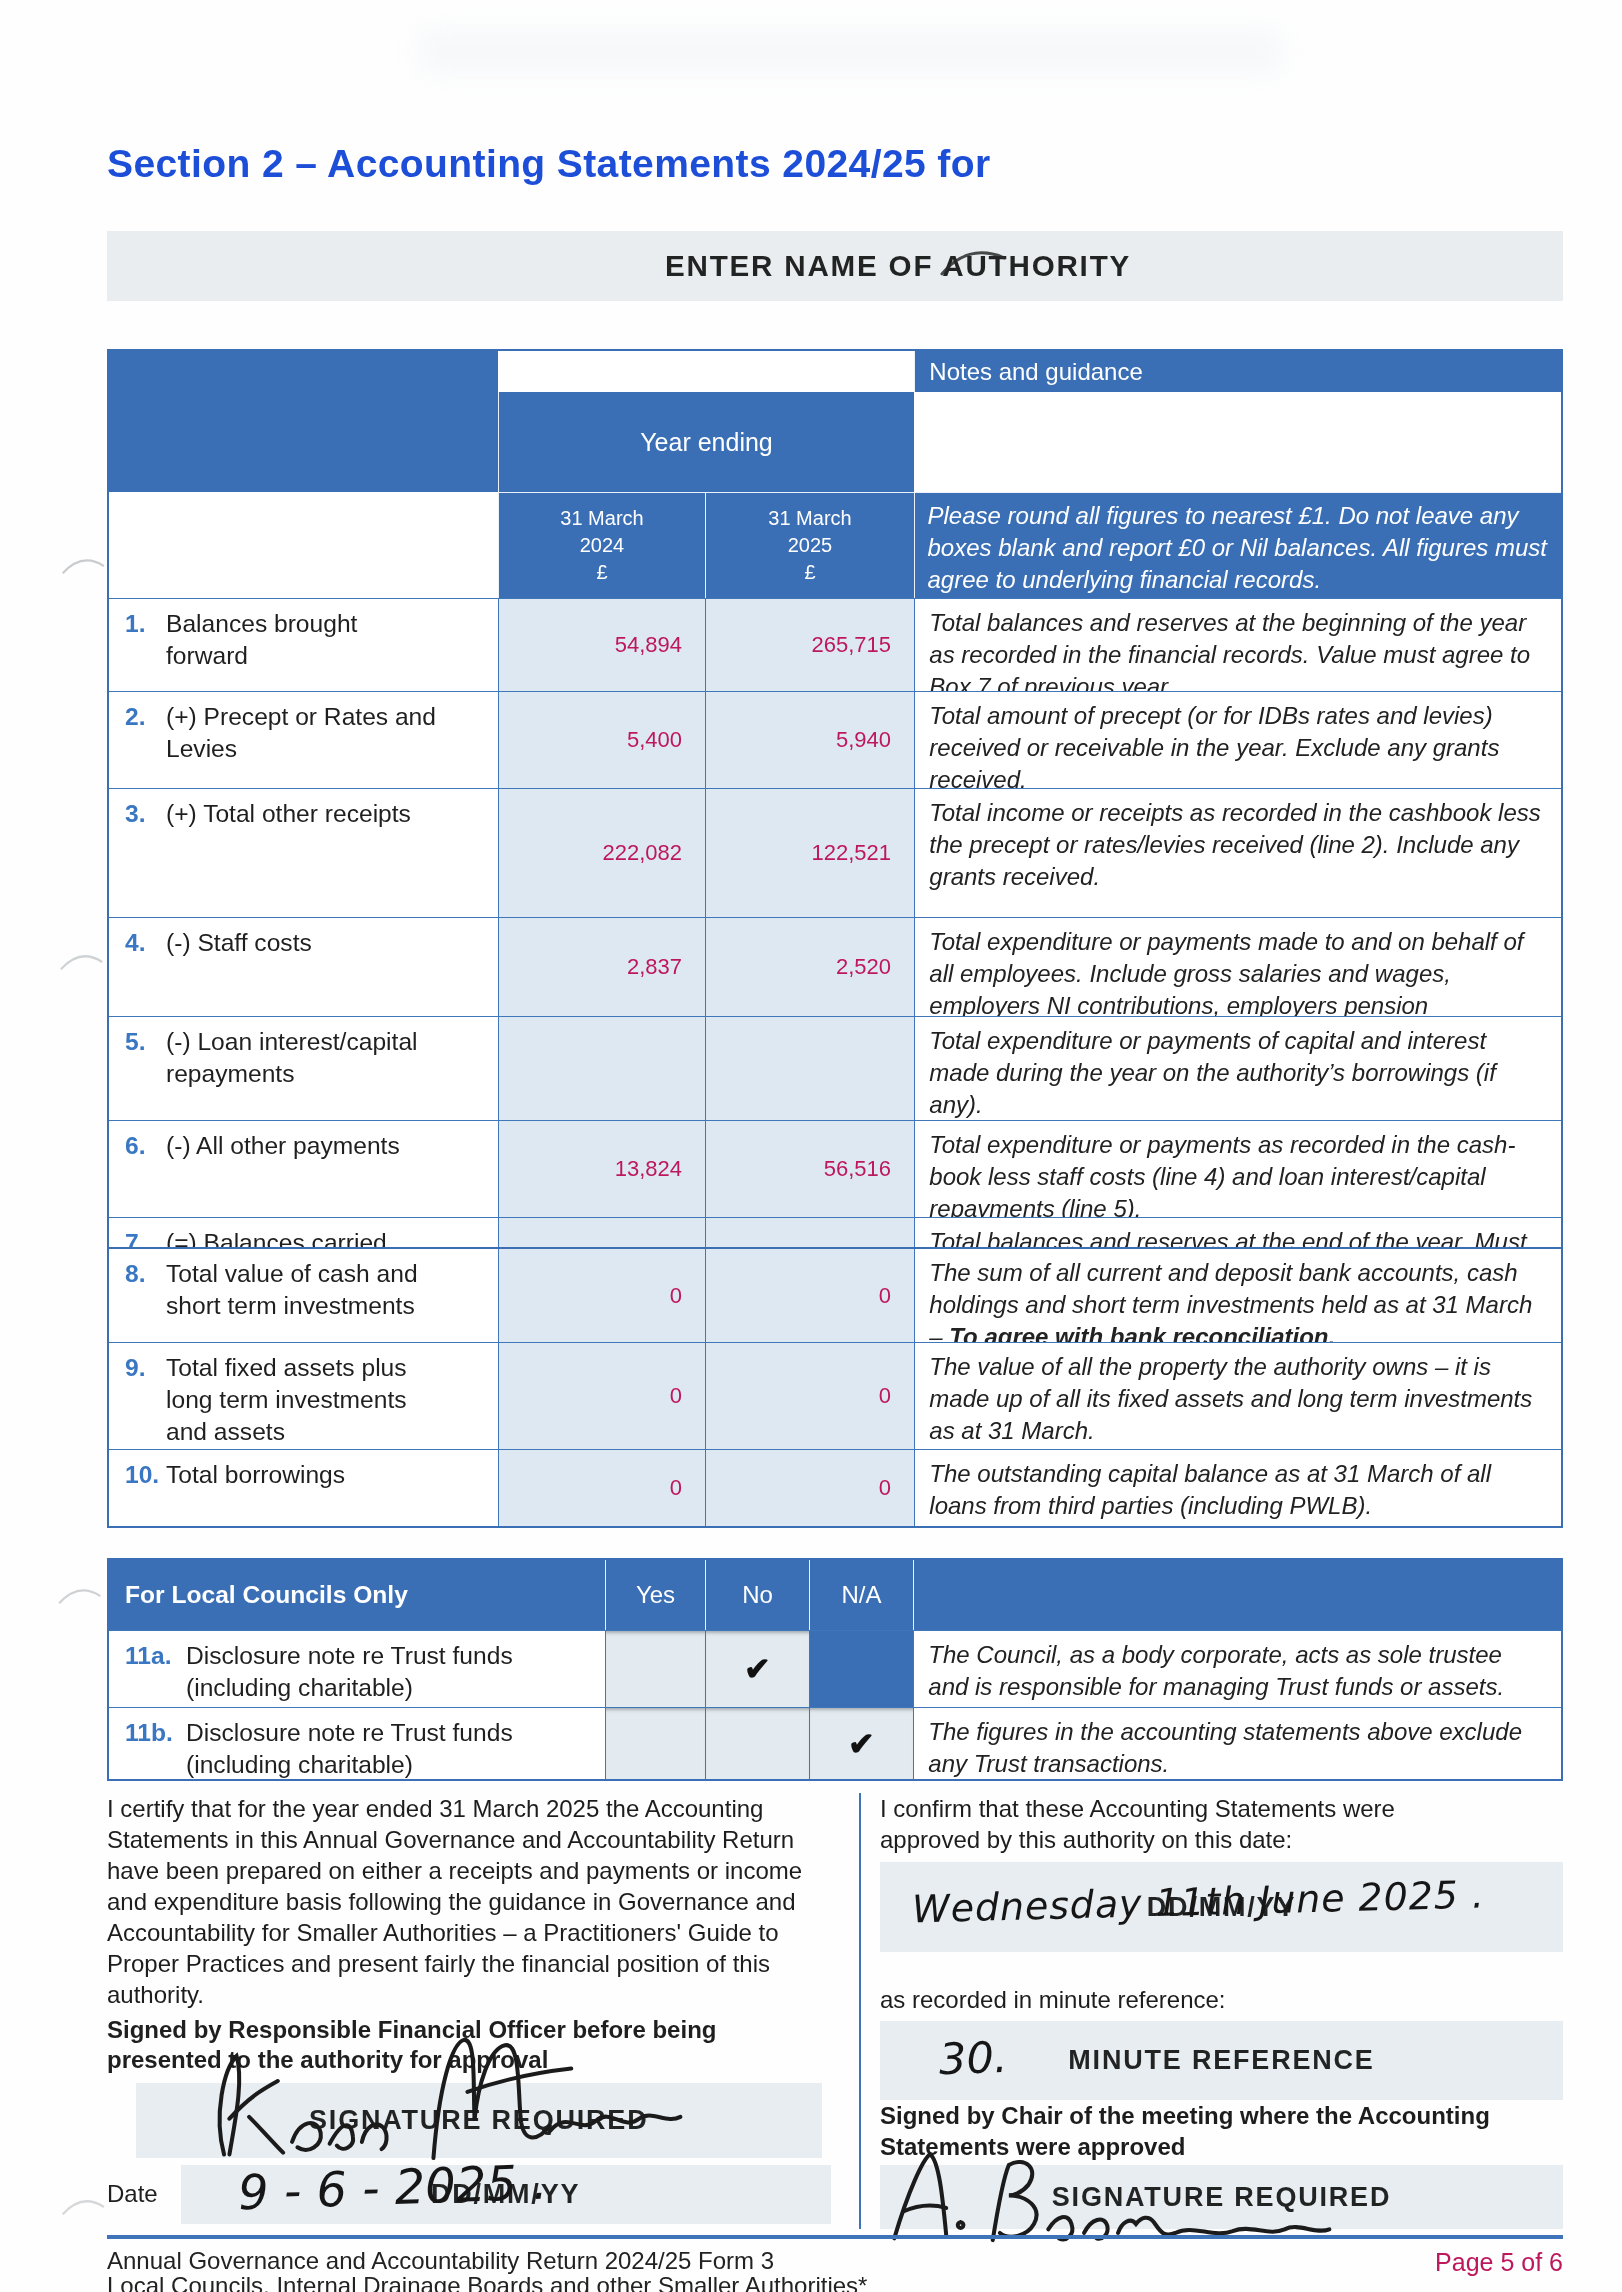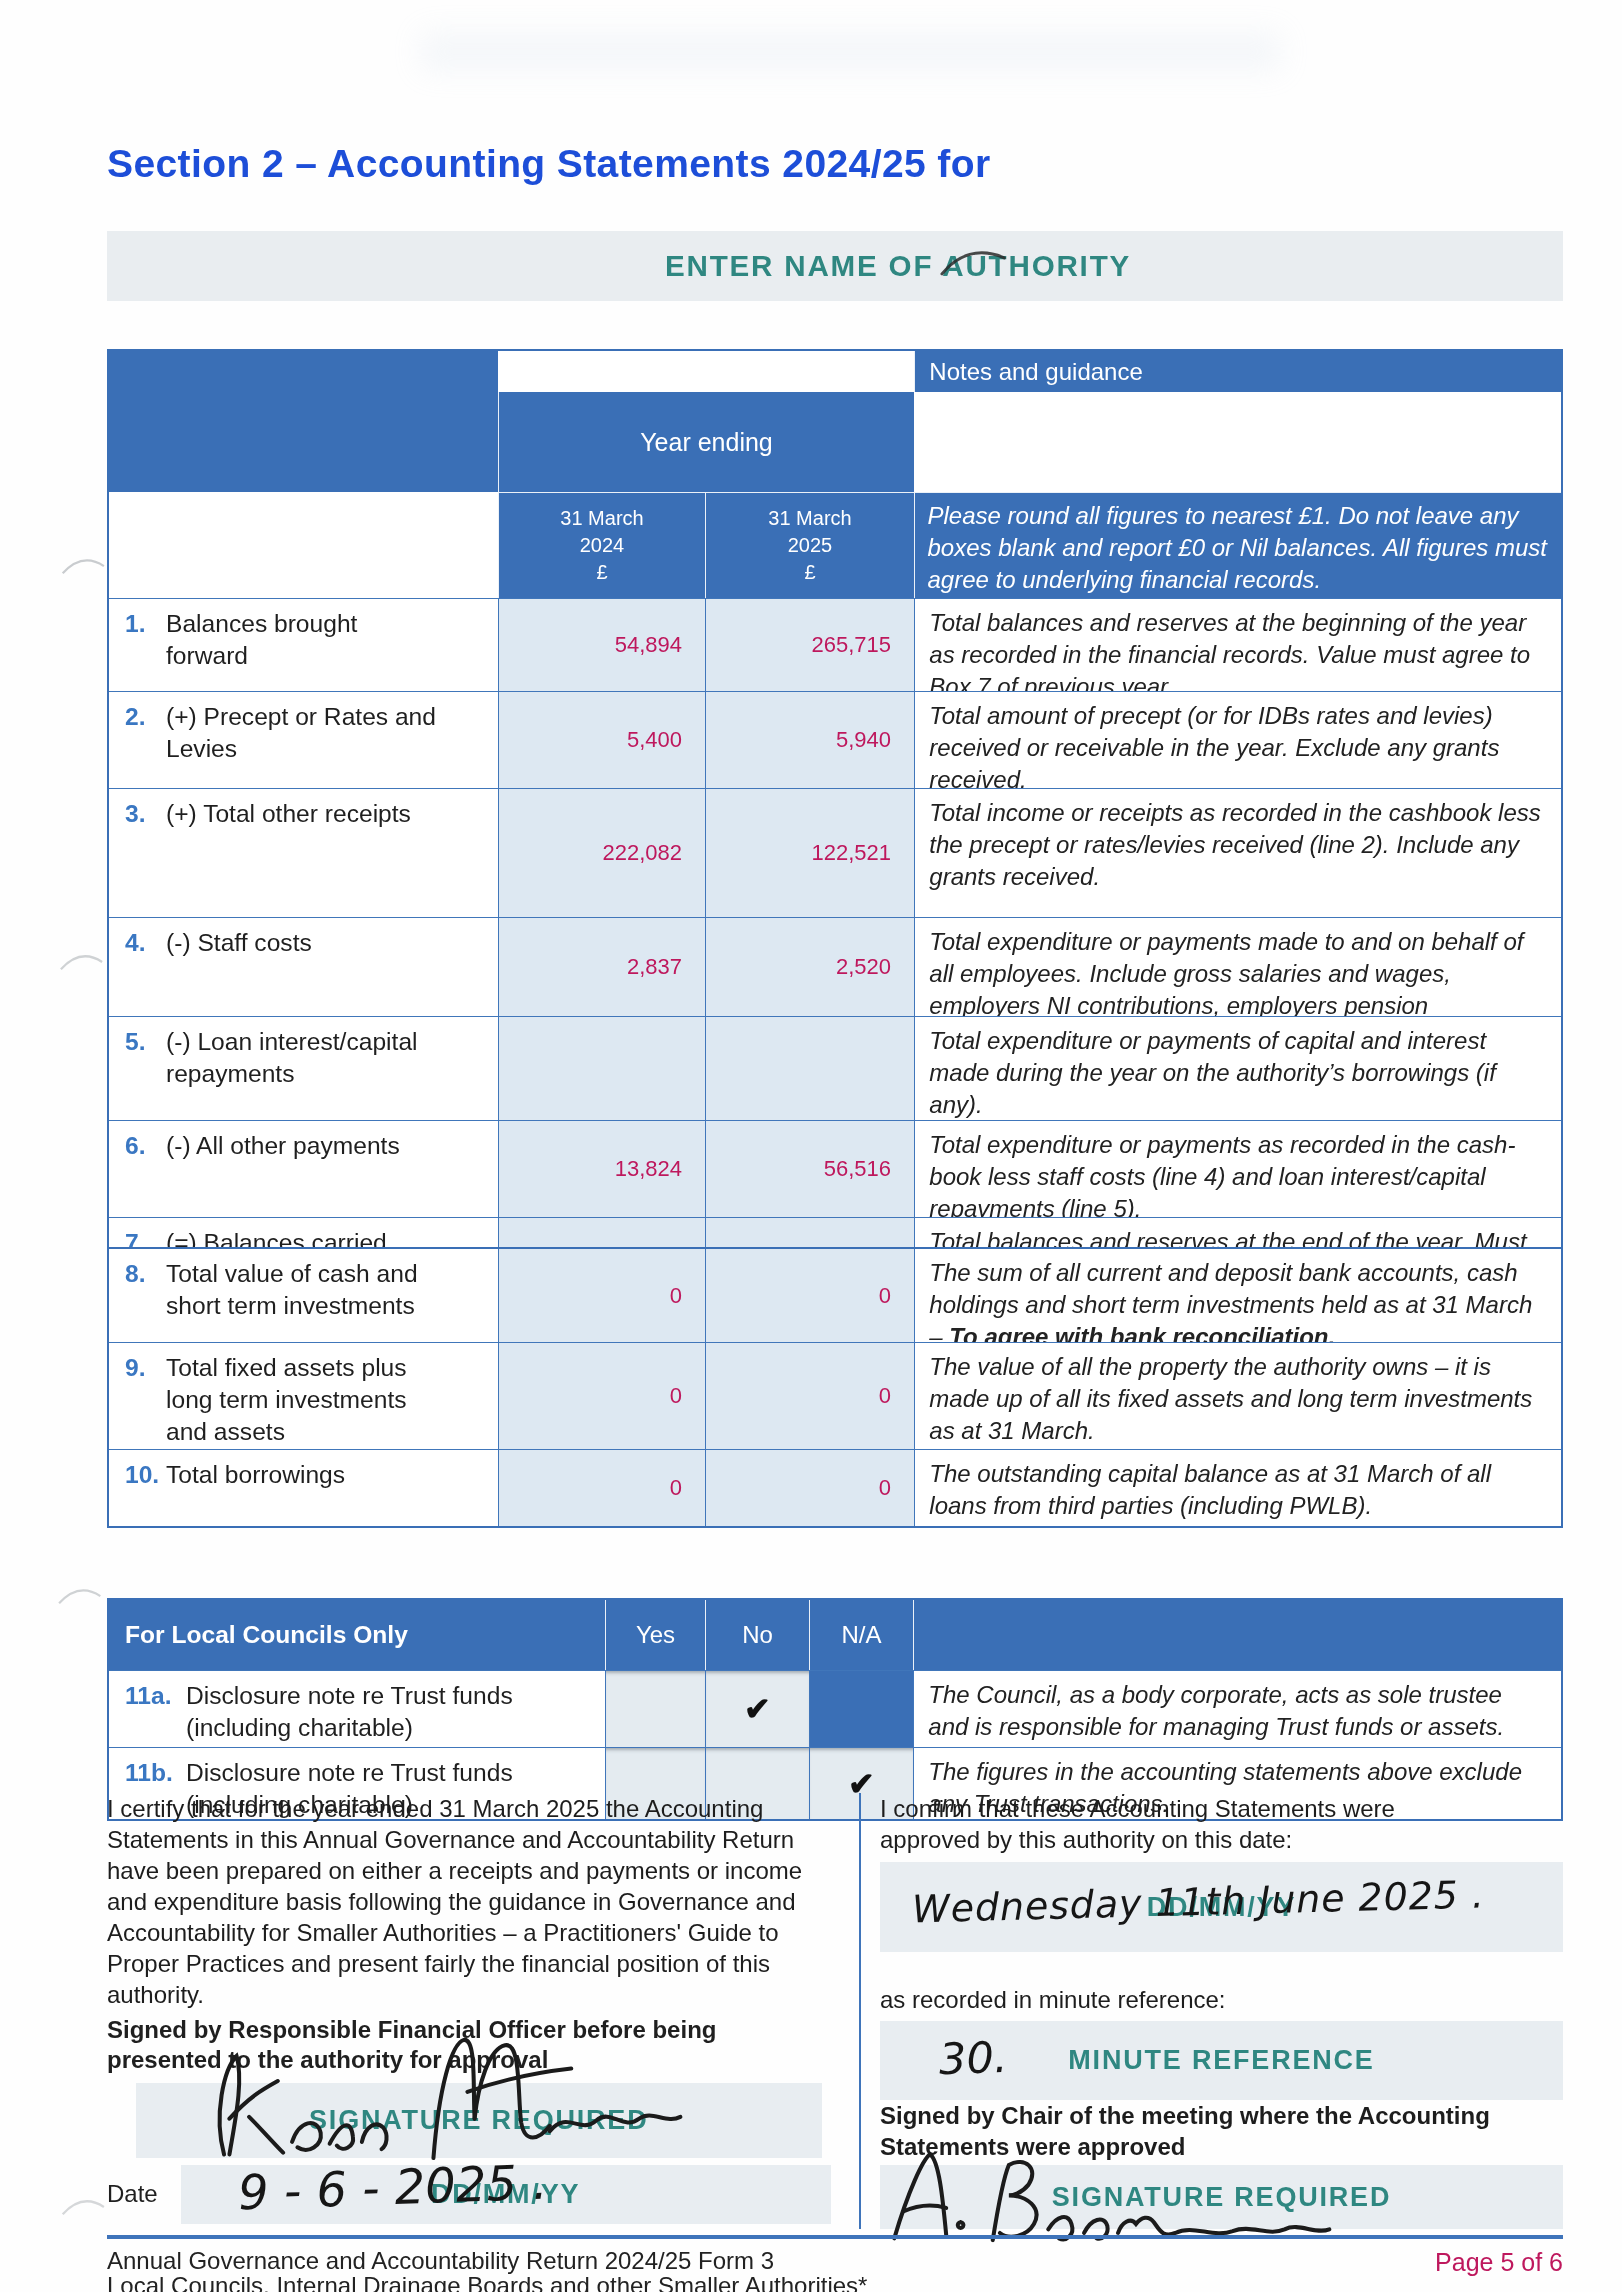--- a/index.html
+++ b/index.html
@@ -9,35 +9,35 @@
   .pre{white-space:pre-line;}
 
   
   .bleed{left:421px;top:32px;width:860px;height:39px;background:#c9d6e6;filter:blur(14.3px);opacity:.18;}
   .arcs{left:0;top:0;width:1623px;height:2293px;pointer-events:none;}
 
   
   .title{left:107px;top:142px;font-size:39px;font-weight:bold;color:#1d4ed8;letter-spacing:0.4px;}
   .authority{left:107px;top:231px;width:1456px;height:70px;background:#e9edf0;
              display:flex;align-items:center;justify-content:center;}
-  .wm{color:#0f766e;font-weight:bold;letter-spacing:1.8px;opacity:.85;white-space:nowrap;}
+  .wm{color:#000000;font-weight:bold;letter-spacing:1.8px;opacity:.85;white-space:nowrap;}
   .authority .wm{font-size:29.6px;transform:translateX(63px);}
   .penmark{left:831px;top:18px;width:72px;height:32px;position:absolute;}
 
   
   .grid{display:grid;box-sizing:border-box;border:2.7px solid #3a6fb6;background:#fff;}
   .grid>div{box-sizing:border-box;border-left:1.8px solid #4076ba;border-top:1.8px solid #4076ba;}
   .grid>div.nl{border-left:none;}
   .grid>div.nt{border-top:none;}
   .t1{left:107px;top:349px;width:1456px;grid-template-columns:389px 207px 209px 1fr;
       grid-template-rows:41px 100px 106px 93px 97px 129px 99px 104px 97px;}
   .t2{left:107px;top:1247px;width:1456px;grid-template-columns:389px 207px 209px 1fr;
       grid-template-rows:93px 107px 77px;}
   .t3{left:107px;top:1558px;width:1456px;grid-template-columns:496px 100px 104px 104px 1fr;
-      grid-template-rows:70px 77px 72px;margin-top:40px;}
+      grid-template-rows:70px 77px 72px;}
   .hd{background:#3a6fb6;color:#fff;}
   .grid>div.hd{border-color:rgba(255,255,255,.9);}
   .hyear{grid-column:2/4;display:flex;align-items:center;justify-content:center;font-size:25px;}
   .hnotes{display:flex;align-items:center;padding-left:14.3px;font-size:24px;}
   .hcol{display:flex;align-items:center;justify-content:center;text-align:center;
         font-size:20px;line-height:1.35;}
   .hguid{font-style:italic;font-size:24px;line-height:1.32;padding:7.2px 12.5px;}
   .lbl{background:#fff;display:flex;padding:9px 5.4px 3.6px 16px;font-size:24.6px;line-height:1.3;}
   .num{color:#3a77c2;font-weight:bold;min-width:41px;flex:none;}
   .t3 .num{min-width:61px;}

